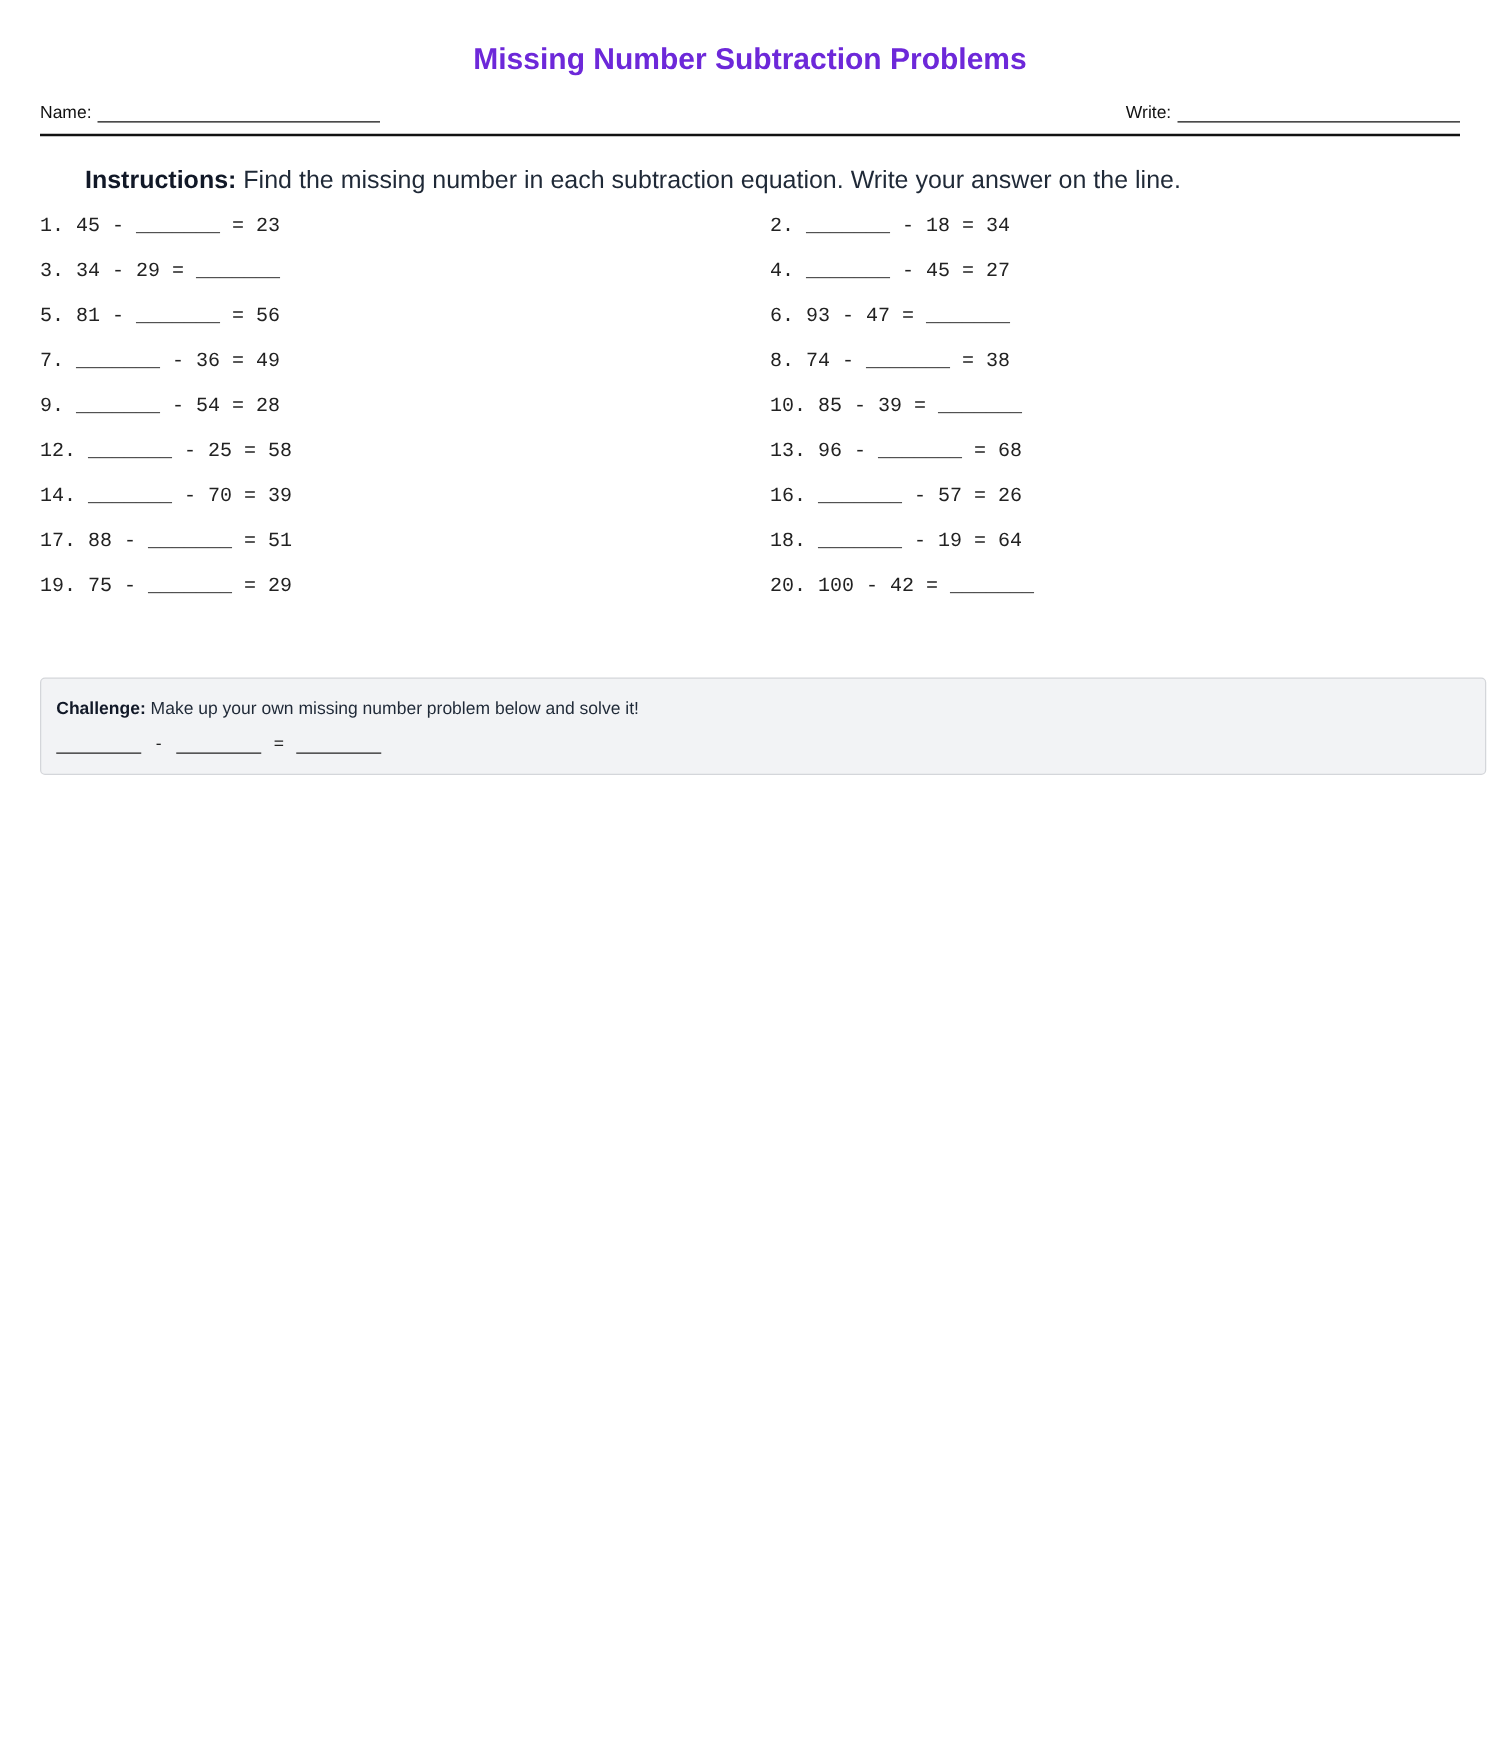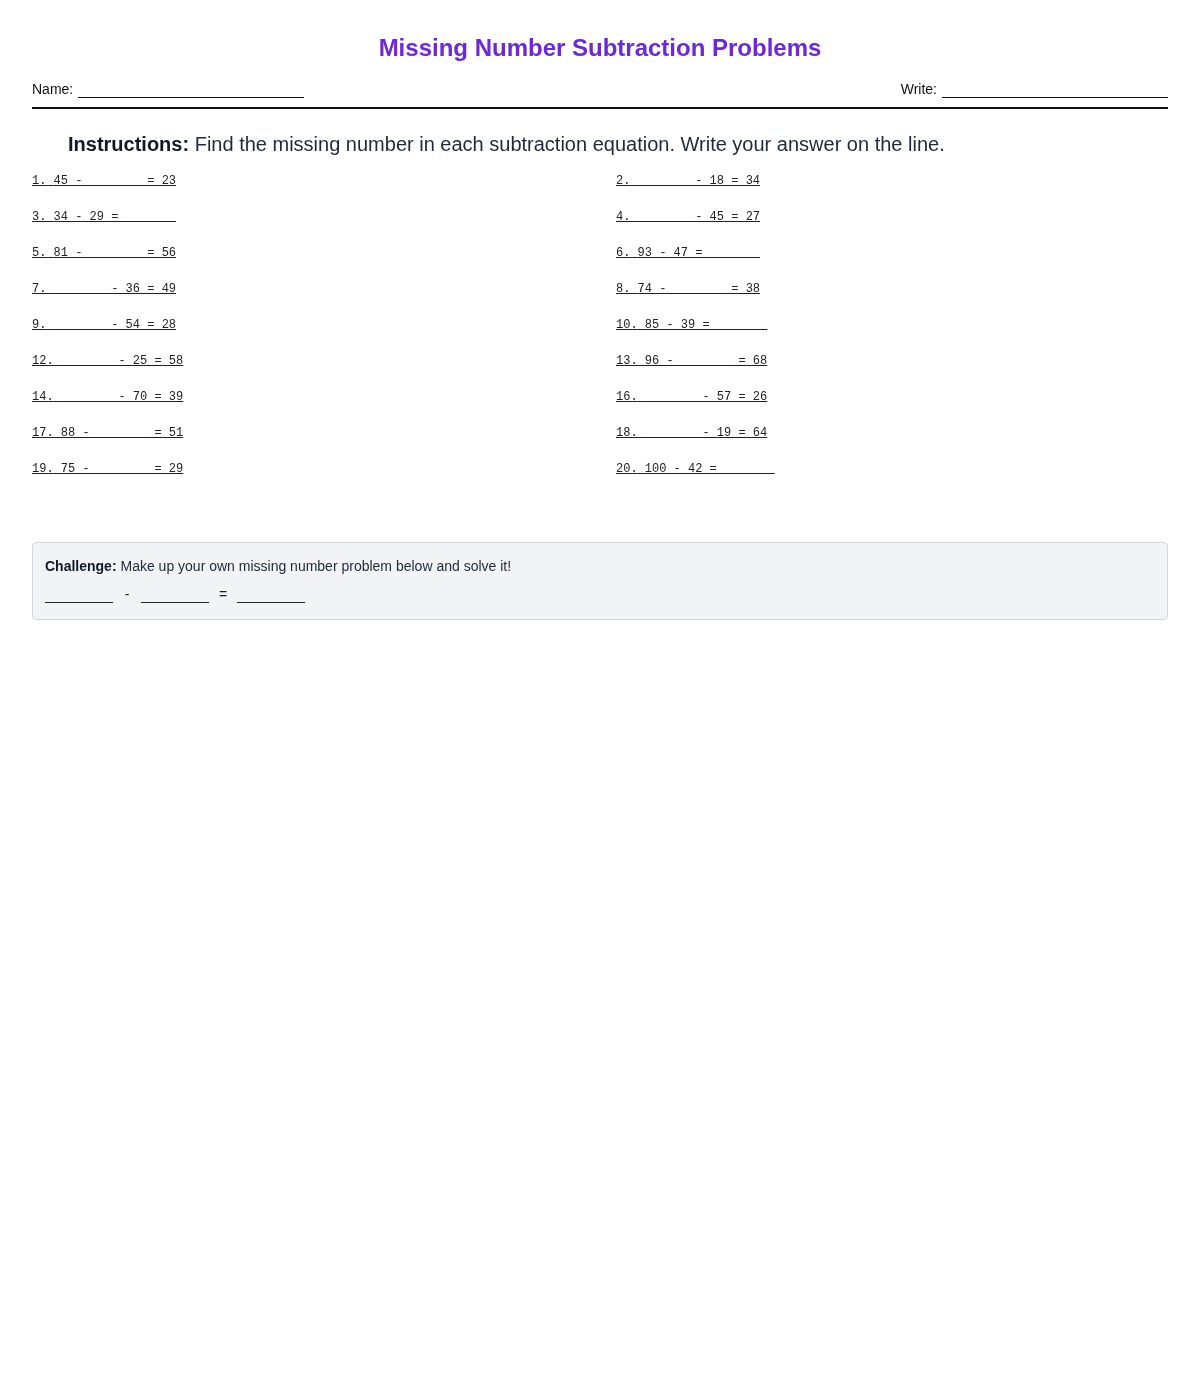--- a/index.html
+++ b/index.html
@@ -29,26 +29,26 @@
   }
   .instructions {
     position: absolute; left: 0; top: 135px; font-size: 20px; line-height: 18px; color: #1f2937; margin-left: 36px;
   }
   .instructions b, .challenge b { color: #111827; }
   .problems {
     position: absolute; left: 0; top: 170px; width: 1136px;
     display: grid; grid-template-columns: 584px 552px; grid-auto-rows: 36px;
   }
   .problem {
-    font-family: "Liberation Mono", monospace; font-size: 12px; color: #222;
-    line-height: 22px; white-space: pre; text-decoration: underline;
+    font-family: "Liberation Mono", monospace; font-size: 16px; color: #222;
+    line-height: 22px; white-space: pre;
   }
   .challenge {
     position: absolute; left: 0; top: 542px; width: 1134px; height: 76px;
-    background: #f2f3f5; border: 1px solid #d4d6da; border-radius: 4px;
+    background: #f2f3f5; border: 1px solid #d4d6da; border-radius: 4px; padding-left: 21px;
   }
   .challenge .text {
     position: absolute; left: 12px; top: 14px; font-size: 14px; line-height: 18px; color: #1f2937;
   }
   .challenge .eq {
     position: absolute; left: 12px; top: 42px; font-size: 14px; line-height: 18px; color: #222;
     display: flex; align-items: flex-end;
   }
   .blank { display: inline-block; width: 68px; border-bottom: 1px solid #222; height: 14px; }
   .op { display: inline-block; width: 28px; text-align: center; }

